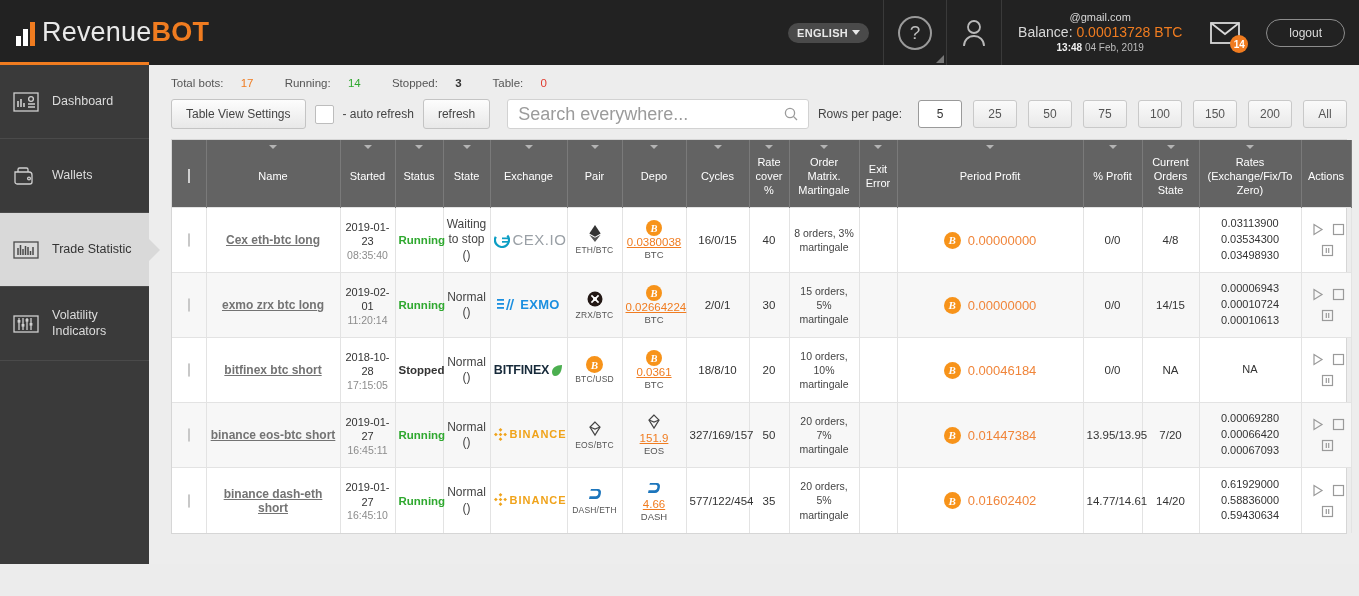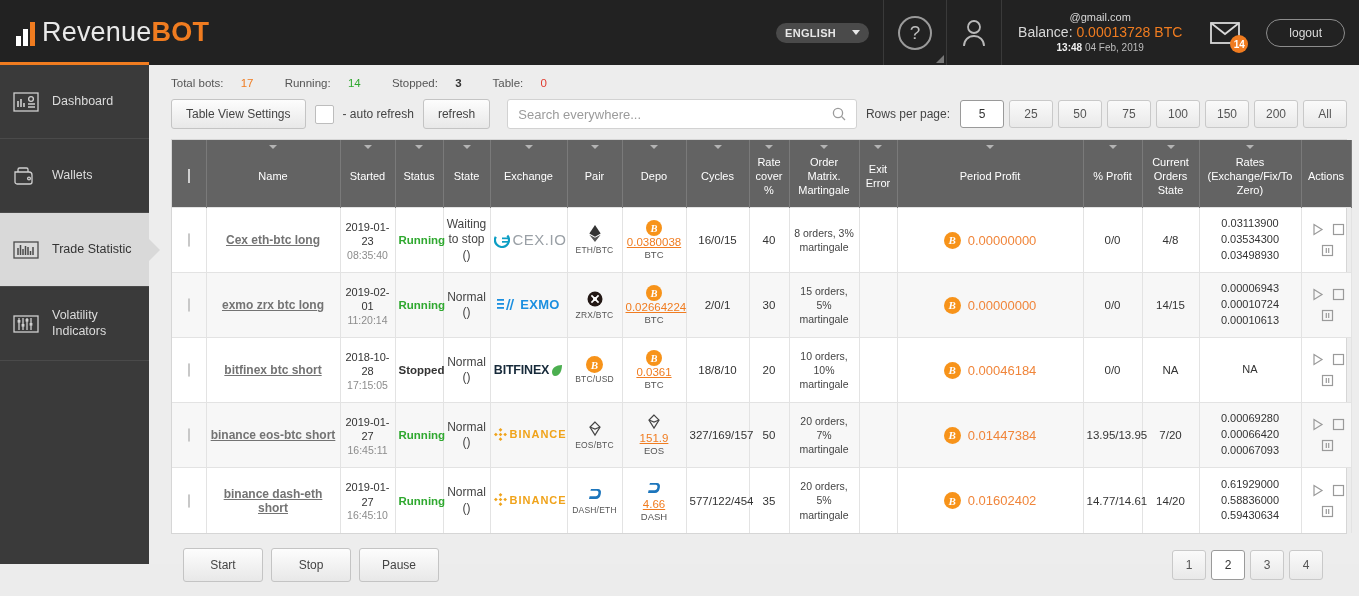--- a/index.html
+++ b/index.html
@@ -25,21 +25,21 @@
   .logo-bars i:nth-child(2) { height: 17px; }
   .logo-bars i:nth-child(3) { height: 24px; background: #f07c20; }
   .logo-text { font-size: 27px; color: #e9e9e9; letter-spacing: .2px; font-weight: 400; }
   .logo-text b { color: #f07c20; font-weight: 700; }
 
   .header-right { margin-left: auto; display: flex; align-items: stretch; }
   .hr-cell { display: flex; align-items: center; justify-content: center; padding: 0 14px; position: relative; }
   .hr-div { border-left: 1px solid #3a3a3a; }
   .lang-pill {
     background: #4a4a4a; color: #e8e8e8; border-radius: 12px; font-size: 11px;
-    padding: 4px 9px; font-weight: 700; letter-spacing: .3px; display:flex; align-items:center; gap:16px;
+    padding: 4px 9px; font-weight: 700; letter-spacing: .3px; display:flex; align-items:center; gap:4px;
   }
   .caret-d { width:0;height:0;border-left:4px solid transparent;border-right:4px solid transparent;border-top:5px solid #e8e8e8; }
   .q-circle {
     width: 34px; height: 34px; border-radius: 50%; border: 2px solid #9a9a9a;
     color: #bdbdbd; display:flex; align-items:center; justify-content:center; font-size: 19px;
   }
   .corner-tri { position:absolute; right:2px; bottom:2px; width:0;height:0;
     border-left:8px solid transparent; border-bottom:8px solid #777; }
   .user-ico svg { display:block; }
   .acct { text-align: center; padding: 0 16px; color:#cfcfcf; line-height: 1.25; }
@@ -96,24 +96,24 @@
   }
   .chk {
     width: 19px; height: 19px; border: 1px solid #bdbdbd; background: #fff; border-radius: 2px; cursor:pointer;
   }
   .auto-lbl { font-size: 12px; color: #444; }
   .search-box {
     flex: 1; max-width: 410px; height: 30px; background: #fff; border: 1px solid #d2d2d2;
     border-radius: 3px; display: flex; align-items: center; padding: 0 10px; margin-left: 8px;
   }
   .search-box input {
-    flex: 1; border: 0; outline: none; font-size: 13px; color: #c2410c; font-family: inherit; background: transparent;
+    flex: 1; border: 0; outline: none; font-size: 18px; color: #c2410c; font-family: inherit; background: transparent;
   }
   .search-box input::placeholder { color: #9b9b9b; }
-  .rpp-wrap { margin-left: auto; display: flex; align-items: center; gap: 5px; }
+  .rpp-wrap { margin-left: auto; display: flex; align-items: center; gap: 11px; }
   .rpp-lbl { font-size: 12px; color: #444; margin-right: 5px; }
   .rpp {
     min-width: 44px; text-align: center; padding: 6px 0; font-size: 12px; color: #555;
     background: linear-gradient(#fafafa,#e9e9e9); border: 1px solid #c9c9c9; border-radius: 3px; cursor:pointer;
   }
   .rpp.sel { background: #fff; border-color: #9a9a9a; color: #333; }
 
   
   .tbl-wrap { margin-left: 10px; background: #fff; border: 1px solid #d6d6d6; }
   table { border-collapse: collapse; width: 1179px; table-layout: fixed; }
@@ -720,27 +720,16 @@
                       </svg>
                     </span>
               </div>
                 </td>
             </tr>
 
           </tbody>
         </table>
       </div>
 
-      <div class="footer">
-        <button class="btn">Start</button>
-        <button class="btn" style="margin-left:8px">Stop</button>
-        <button class="btn" style="margin-left:8px">Pause</button>
-        <div class="pager">
-          <span class="pg">1</span>
-          <span class="pg sel">2</span>
-          <span class="pg">3</span>
-          <span class="pg">4</span>
-        </div>
-      </div>
 
     </div>
   </div>
 </div>
 
 </body></html>

